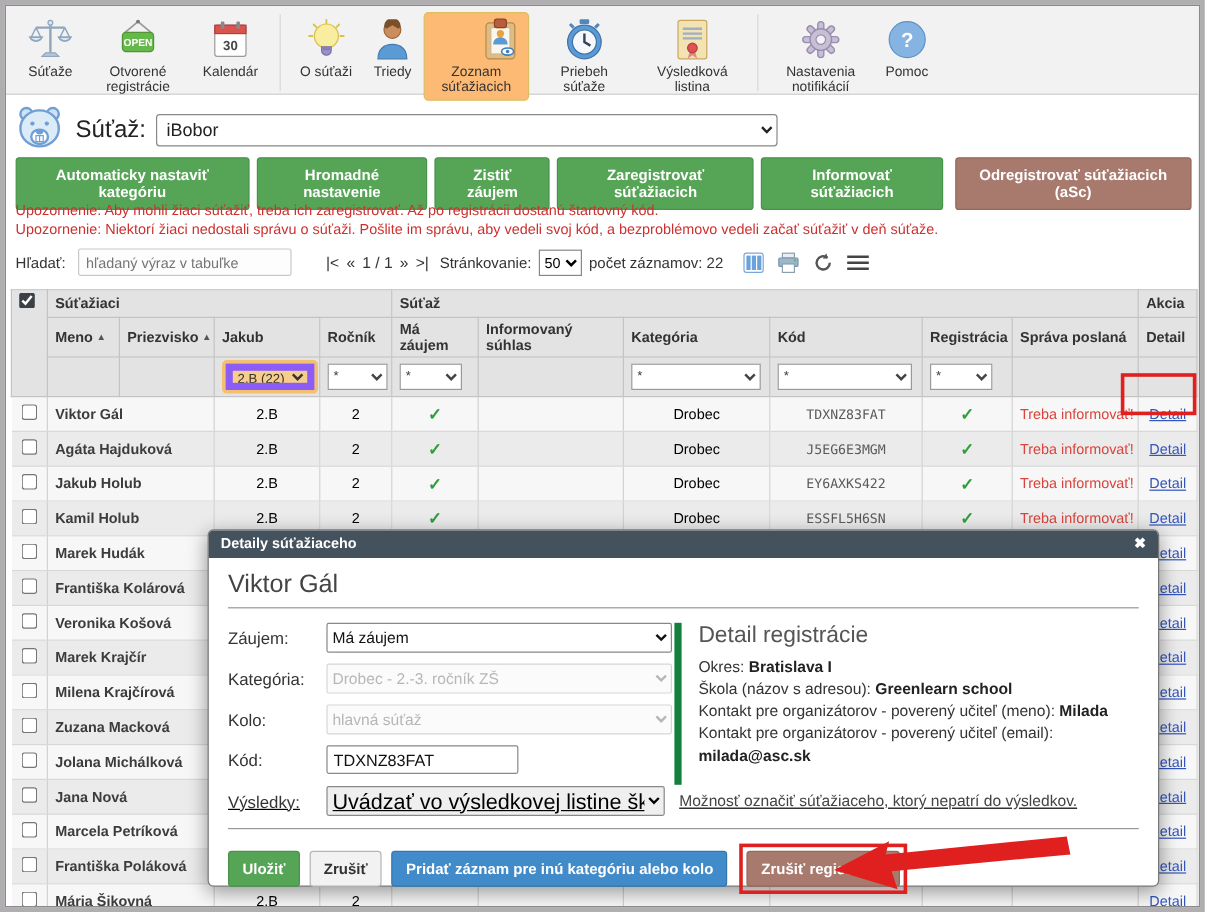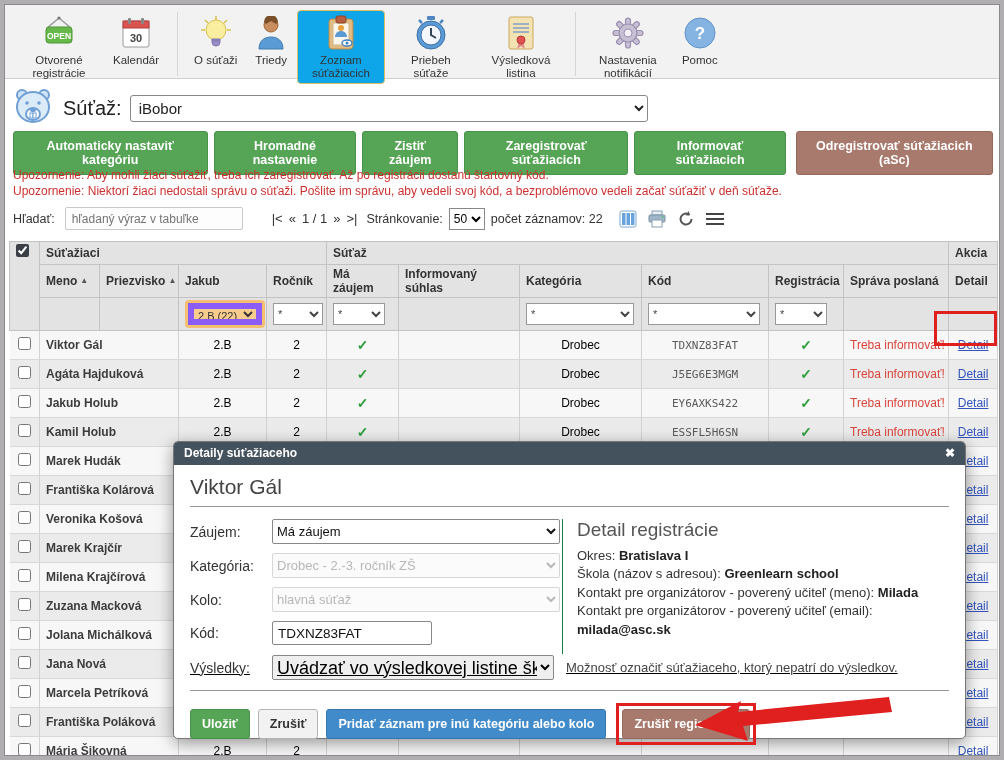--- a/index.html
+++ b/index.html
@@ -3,21 +3,21 @@
 <meta charset="utf-8">
 <style>
   * { box-sizing: border-box; margin: 0; padding: 0; }
   html,body { width:1004px; height:760px; }
   body { background:#b1aeb1; font-family:"Liberation Sans",sans-serif; position:relative; overflow:hidden; }
   #app { position:absolute; left:4px; top:4px; width:996px; height:752px; background:#fff; border:1px solid #8a8a8a; overflow:hidden; }
 
   
   .toolbar { position:absolute; left:0; top:0; right:0; height:74px; background:#f2f2f2; border-bottom:1px solid #cfcfcf; display:flex; align-items:flex-start; padding:5px 0 0 10px; }
   .tb-item { display:flex; flex-direction:column; align-items:center; max-width:88px; min-width:46px; padding:3px 7px; margin-right:2px; border:1px solid transparent; border-radius:4px; cursor:pointer; }
-  .tb-item.selected { background:#0ea5e9; border-color:#dcbf60; }
+  .tb-item.selected { background:#fdba74; border-color:#dcbf60;align-items:flex-end; }
   .tb-icon { height:38px; display:flex; align-items:center; justify-content:center; }
   .tb-label { font-size:11.5px; color:#333; text-align:center; line-height:13px; margin-top:2px; }
   .tb-sep { width:1px; align-self:stretch; background:#d7d7d7; margin:2px 8px; }
 
   
   .comp-row { position:absolute; left:8px; top:82px; display:flex; align-items:center; }
   .comp-label { font-size:20px; color:#222; margin:0 8px 0 10px; }
   .comp-select { width:518px; height:27px; font-size:15px; border:1px solid #888; border-radius:3px; background:#fff; color:#222; padding-left:4px; }
 
   
@@ -70,21 +70,21 @@
   .modal-body { padding:6px 16px 0; }
   .student { font-size:21px; font-weight:normal; color:#444; margin:4px 0 7px; }
   .mhr { border:none; border-top:1px solid #979797; margin:0 0 12px; }
   .fields-flex { display:flex; }
   .fcol { width:372px; flex:none; }
   .frow { display:flex; align-items:center; margin-bottom:9px; }
   .frow label { width:82px; font-size:14px; color:#333; flex:none; }
   .frow select { width:288px; height:25px; font-size:13px; border:1px solid #888; border-radius:2px; background:#fff; color:#111; }
   .frow select:disabled { color:#999; background:#fafafa; border-color:#c5c5c5; }
   .frow input { width:160px; height:24px; font-size:13.5px; border:1px solid #888; border-radius:2px; padding:0 5px; color:#111; }
-  .rpanel { flex:1; border-left:1px solid #15803d; padding-left:14px; }
+  .rpanel { flex:1; border-left:6px solid #15803d; padding-left:14px; }
   .rpanel h3 { font-size:19px; font-weight:normal; color:#555; margin:0 0 6px; }
   .rline { font-size:13px; color:#333; line-height:1.42; }
   .rline b { color:#222;margin-top:32px; }
   .vys-row { display:flex; align-items:center; margin:1px 0 10px;text-decoration:underline; }
   .vys-row label { width:82px; font-size:14px; color:#333; flex:none; }
   .vys-row select { width:282px; height:25px; font-size:18px; border:1px solid #888; border-radius:2px; }
   .vys-note { font-size:13px; color:#444; margin-left:12px; }
   .mfooter { display:flex; align-items:center; }
   .mbtn { font-size:12.5px; font-weight:bold; border-radius:3px; padding:7px 11px; margin-right:8px; cursor:pointer; font-family:"Liberation Sans",sans-serif; }
   .mb-save { background:#56a456; border:1px solid #48934a; color:#fff; }
@@ -97,20 +97,38 @@
   .redbox-detail { position:absolute; left:929px; top:306px; width:63px; height:35px; border:3px solid #e01f1f; z-index:4; pointer-events:none; }
   .arrow-overlay { position:absolute; left:688px; top:690px; z-index:10; pointer-events:none; }
   text { font-family:"Liberation Sans",sans-serif; }
 </style>
 </head>
 <body>
 
 <div id="app">
 
   <div class="toolbar">
+    <div class="tb-item">
+      <div class="tb-icon">
+        <svg width="38" height="36" viewBox="0 0 38 36">
+            <g stroke="#8fa6bd" stroke-width="2" fill="none">
+              <path d="M19 4v25"></path>
+              <path d="M7 8h24"></path>
+            </g>
+            <path d="M7 8l-4 8M7 8l4 8M31 8l-4 8M31 8l4 8" stroke="#8fa6bd" stroke-width="1.2" fill="none"></path>
+            <g fill="#d9e8f5" stroke="#8fa6bd" stroke-width="1.5">
+              <path d="M2 16a5.5 5.5 0 0 0 10 0z"></path>
+              <path d="M26 16a5.5 5.5 0 0 0 10 0z"></path>
+            </g>
+            <path d="M12 32h14l-3-3h-8z" fill="#b8c8da" stroke="#8fa6bd"></path>
+            <circle cx="19" cy="4" r="2" fill="#d9e8f5" stroke="#8fa6bd"></circle>
+          </svg>
+      </div>
+      <div class="tb-label">Súťaže</div>
+    </div>
     <div class="tb-item">
       <div class="tb-icon">
         <svg width="36" height="36" viewBox="0 0 36 36">
             <path d="M18 3L6 13M18 3l12 10" stroke="#9a9a9a" stroke-width="1.5" fill="none"></path>
             <circle cx="18" cy="3" r="1.6" fill="#777"></circle>
             <rect x="5" y="12" width="26" height="16" rx="3" fill="#67b84b" stroke="#4e9636"></rect>
             <text x="18" y="23.5" font-size="8.5" font-weight="bold" fill="#fff" text-anchor="middle">OPEN</text>
           </svg>
       </div>
       <div class="tb-label">Otvorené registrácie</div>

